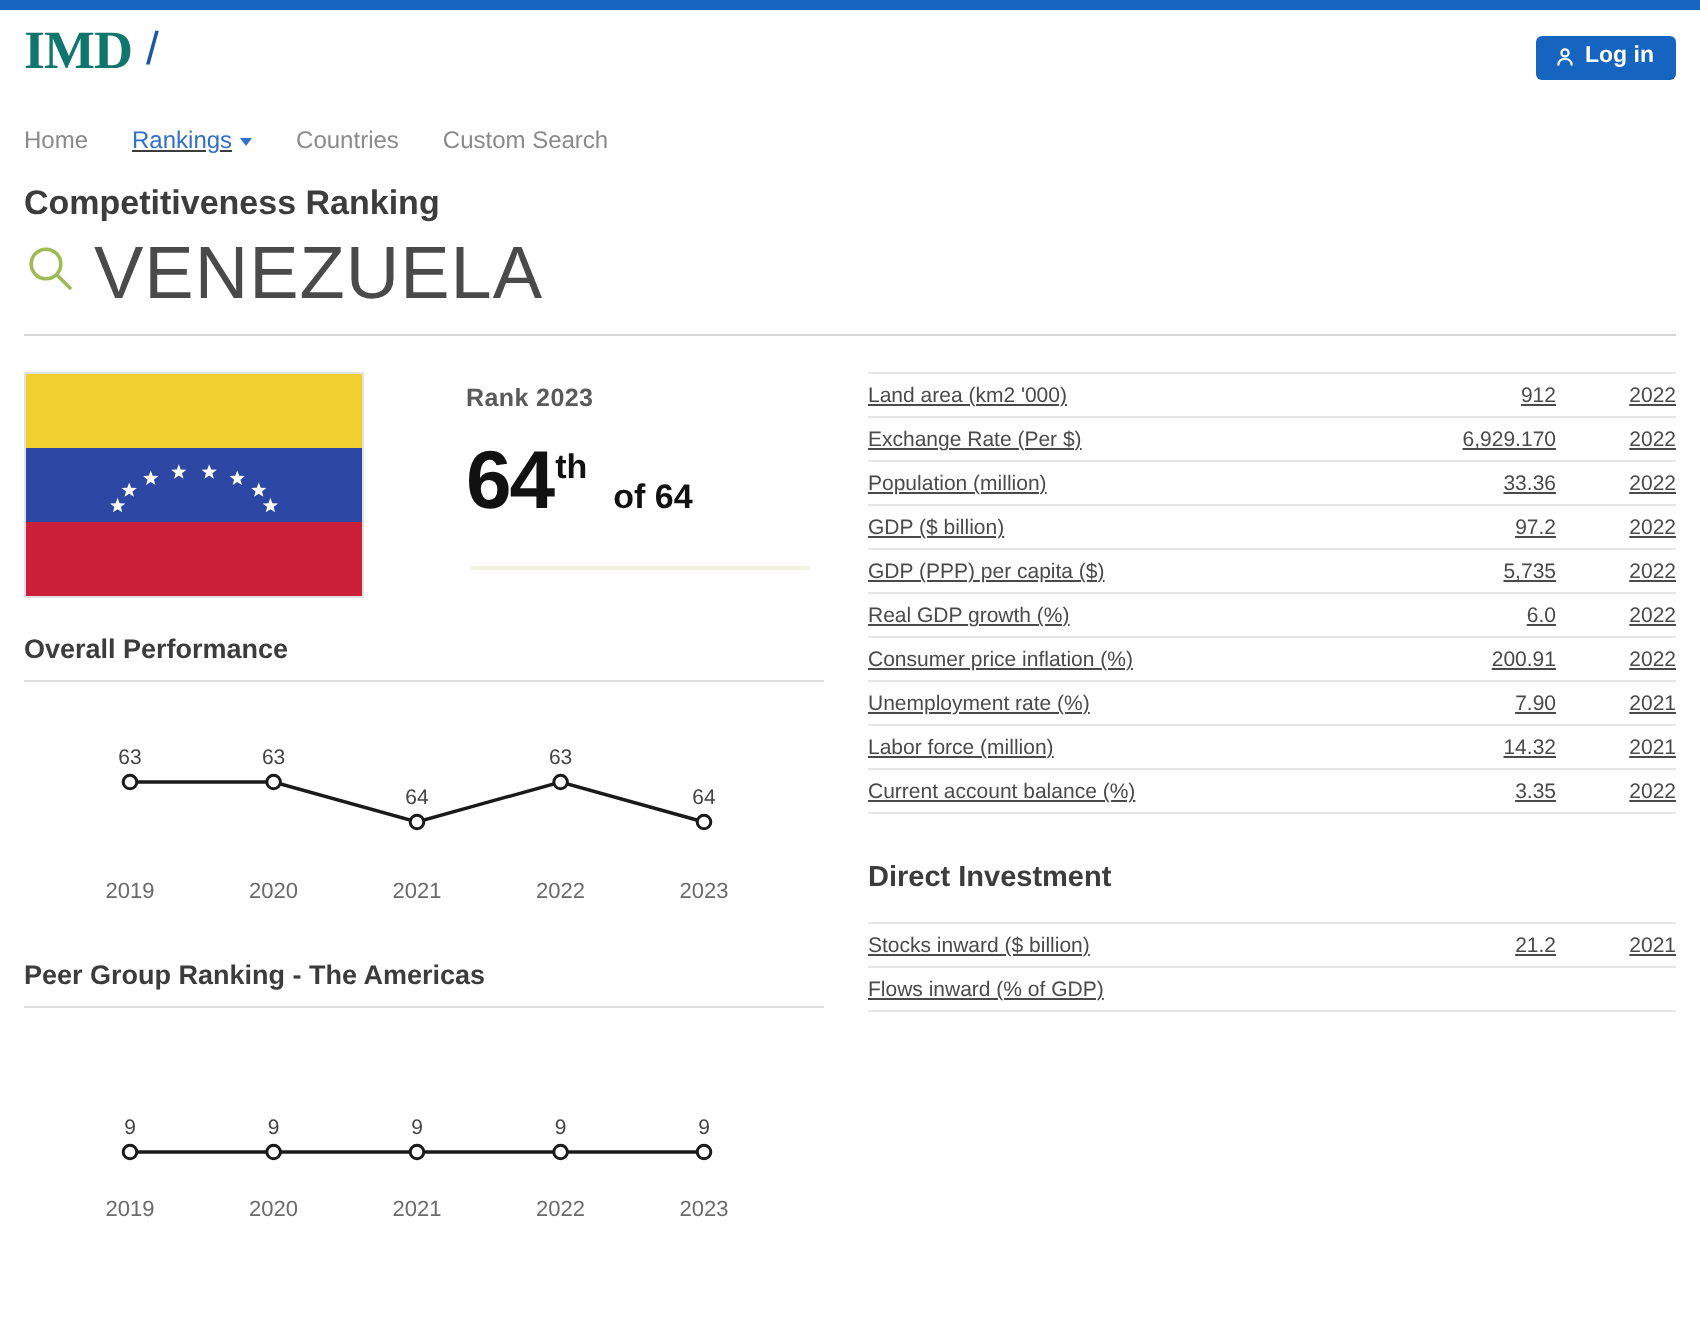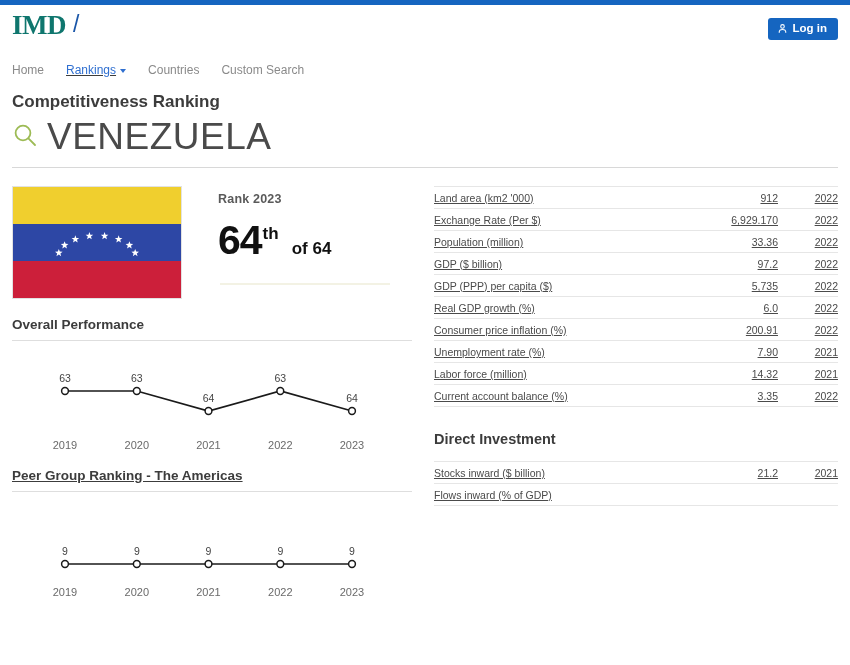--- a/index.html
+++ b/index.html
@@ -155,21 +155,21 @@
     box-sizing: border-box;
     overflow: hidden;
   }
   .band { position: absolute; left: 0; width: 100%; height: 33.34%; }
   .band-y { top: 0; background: #f0cf2e; }
   .band-b { top: 33.33%; background: #2d47a5; }
   .band-r { top: 66.66%; background: #cc1f3a; }
   .stars { position: absolute; top: 33.33%; left: 0; width: 100%; height: 33.34%; }
 
   .rank-block {
-    padding-left: 36px;
+    padding-left: 51px;
     padding-top: 6px;
     flex: 1;
   }
   .rank-label {
     font-size: 12.5px;
     font-weight: bold;
     color: #5a5a5a;
     letter-spacing: 0.2px;
   }
   .rank-value {
@@ -335,21 +335,21 @@
           <text x="196.5" y="106" text-anchor="middle" font-family="&quot;Liberation Sans&quot;, sans-serif" font-size="11" fill="#6a6a6a">2021</text>
           <circle cx="268.3" cy="48.0" r="3.4" fill="#ffffff" stroke="#1a1a1a" stroke-width="1.5"></circle>
           <text x="268.3" y="39.0" text-anchor="middle" font-family="&quot;Liberation Sans&quot;, sans-serif" font-size="10.5" fill="#444">63</text>
           <text x="268.3" y="106" text-anchor="middle" font-family="&quot;Liberation Sans&quot;, sans-serif" font-size="11" fill="#6a6a6a">2022</text>
           <circle cx="340.0" cy="68.0" r="3.4" fill="#ffffff" stroke="#1a1a1a" stroke-width="1.5"></circle>
           <text x="340.0" y="59.0" text-anchor="middle" font-family="&quot;Liberation Sans&quot;, sans-serif" font-size="10.5" fill="#444">64</text>
           <text x="340.0" y="106" text-anchor="middle" font-family="&quot;Liberation Sans&quot;, sans-serif" font-size="11" fill="#6a6a6a">2023</text>
         </svg>
     </div>
 
-    <div class="chart-card" style="margin-top:10px;text-decoration:underline;">
+    <div class="chart-card" style="margin-top:22px;">
       <div class="chart-title">Peer Group Ranking - The Americas</div>
       <div class="chart-rule"></div>
       <svg class="chart-svg" id="chart1" width="390" height="112" viewBox="0 0 390 112">
           <path d="M53.0,70.0L124.8,70.0L196.5,70.0L268.3,70.0L340.0,70.0" fill="none" stroke="#1a1a1a" stroke-width="1.7"></path>
           <circle cx="53.0" cy="70.0" r="3.4" fill="#ffffff" stroke="#1a1a1a" stroke-width="1.5"></circle>
           <text x="53.0" y="61.0" text-anchor="middle" font-family="&quot;Liberation Sans&quot;, sans-serif" font-size="10.5" fill="#444">9</text>
           <text x="53.0" y="102" text-anchor="middle" font-family="&quot;Liberation Sans&quot;, sans-serif" font-size="11" fill="#6a6a6a">2019</text>
           <circle cx="124.8" cy="70.0" r="3.4" fill="#ffffff" stroke="#1a1a1a" stroke-width="1.5"></circle>
           <text x="124.8" y="61.0" text-anchor="middle" font-family="&quot;Liberation Sans&quot;, sans-serif" font-size="10.5" fill="#444">9</text>
           <text x="124.8" y="102" text-anchor="middle" font-family="&quot;Liberation Sans&quot;, sans-serif" font-size="11" fill="#6a6a6a">2020</text>

